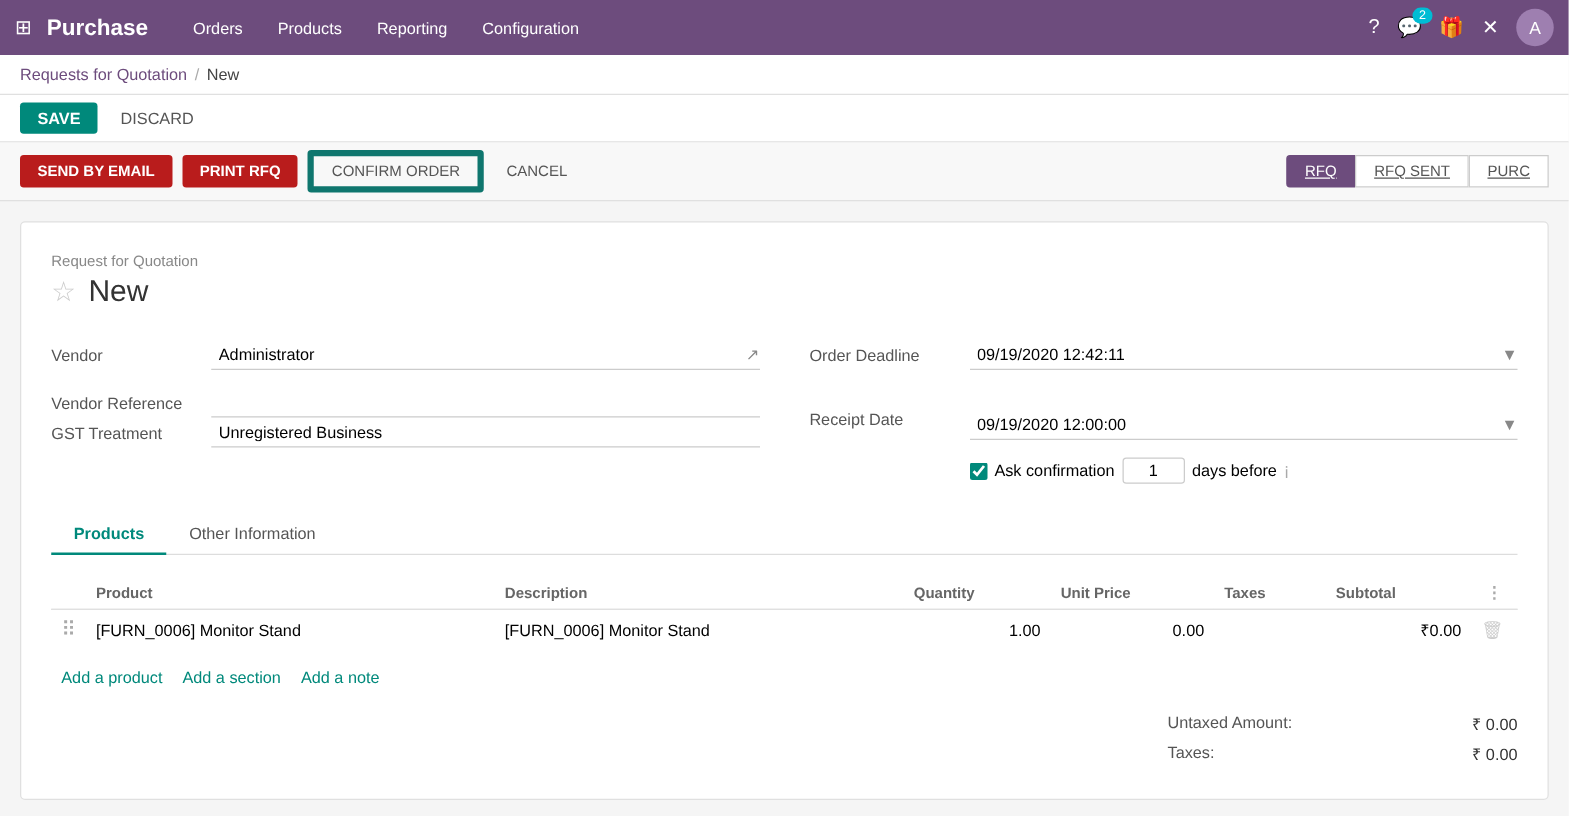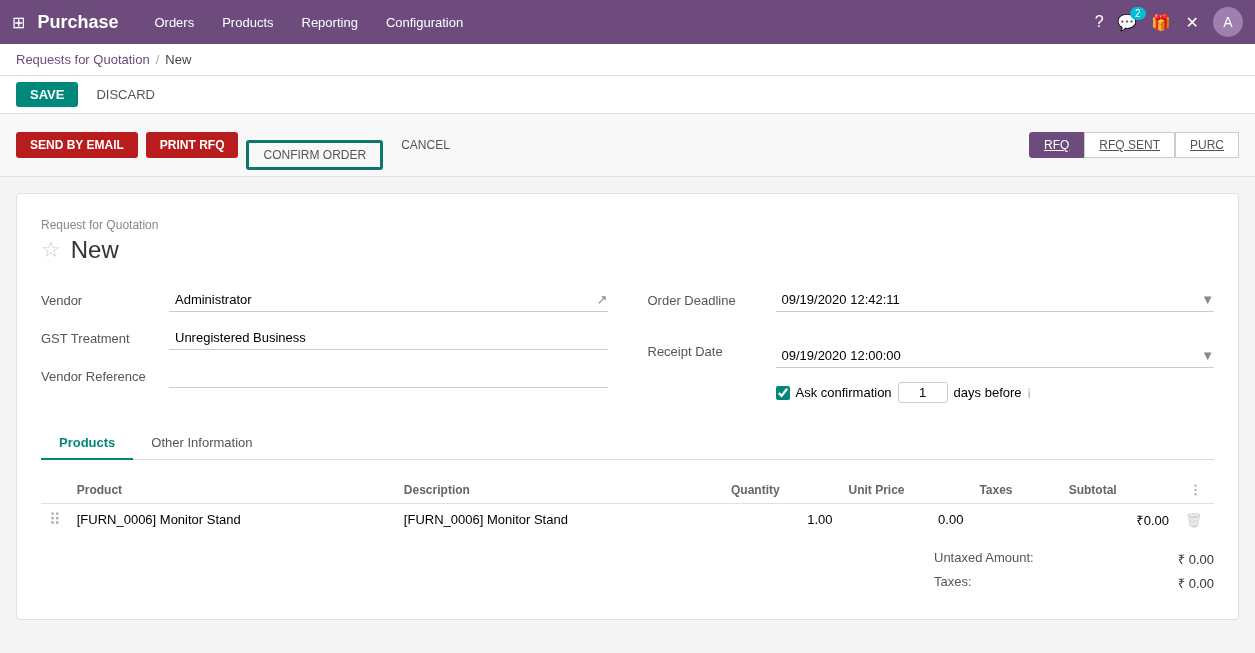--- a/index.html
+++ b/index.html
@@ -134,26 +134,25 @@
       padding: 6px 14px;
       border-radius: 3px;
       cursor: pointer;
       font-weight: 600;
       font-size: 12px;
       text-align: right;
     }
     .btn-confirm {
       background: transparent;
       color: #555;
-      border: 3px solid #0f766e;
+      border: 5px solid #0f766e;
       padding: 5px 14px;
       border-radius: 3px;
       cursor: pointer;
       font-size: 12px;
-      margin-top: 20px;
     }
     .btn-cancel-text {
       background: transparent;
       color: #555;
       border: none;
       padding: 5px 10px;
       cursor: pointer;
       font-size: 12px;
     }
     .status-tabs {
@@ -446,29 +445,29 @@
     <div class="form-fields">
 
       <div>
         <div class="form-group" style="margin-bottom:14px;">
           <label class="form-label">Vendor</label>
           <div class="input-with-icon">
             <input class="form-input" style="border: none;" value="Administrator">
             <span class="ext-link-icon">↗</span>
           </div>
         </div>
+        <div class="form-group">
+          <label class="form-label">Vendor Reference</label>
+          <input class="form-input" value="" style="">
+        </div>
         <div class="form-group" style="margin-bottom:14px;">
           <label class="form-label">GST Treatment</label>
           <select class="form-select">
             <option>Unregistered Business</option>
           </select>
-        </div>
-        <div class="form-group">
-          <label class="form-label">Vendor Reference</label>
-          <input class="form-input" value="" style="">
         </div>
       </div>
 
       <div>
         <div class="form-group" style="margin-bottom:32px;">
           <label class="form-label">Order Deadline</label>
           <div class="input-with-icon">
             <input class="form-input" style="border: none;" value="09/19/2020 12:42:11">
             <span class="ext-link-icon">▼</span>
           </div>
@@ -522,20 +521,25 @@
           <td class="col-qty">1.00</td>
           <td class="col-price">0.00</td>
           <td></td>
           <td class="col-subtotal">₹0.00</td>
           <td><span class="delete-icon">🗑</span></td>
         </tr>
       </tbody>
     </table>
 
     
+    <div class="add-links">
+      <span class="add-link">Add a product</span>
+      <span class="add-link">Add a section</span>
+      <span class="add-link">Add a note</span>
+    </div>
 
     
 
     
     <div class="summary-section">
       <div class="summary-table">
         <div class="summary-row">
           <span class="summary-label">Untaxed Amount:</span>
           <span class="summary-value">₹ 0.00</span>
         </div>

